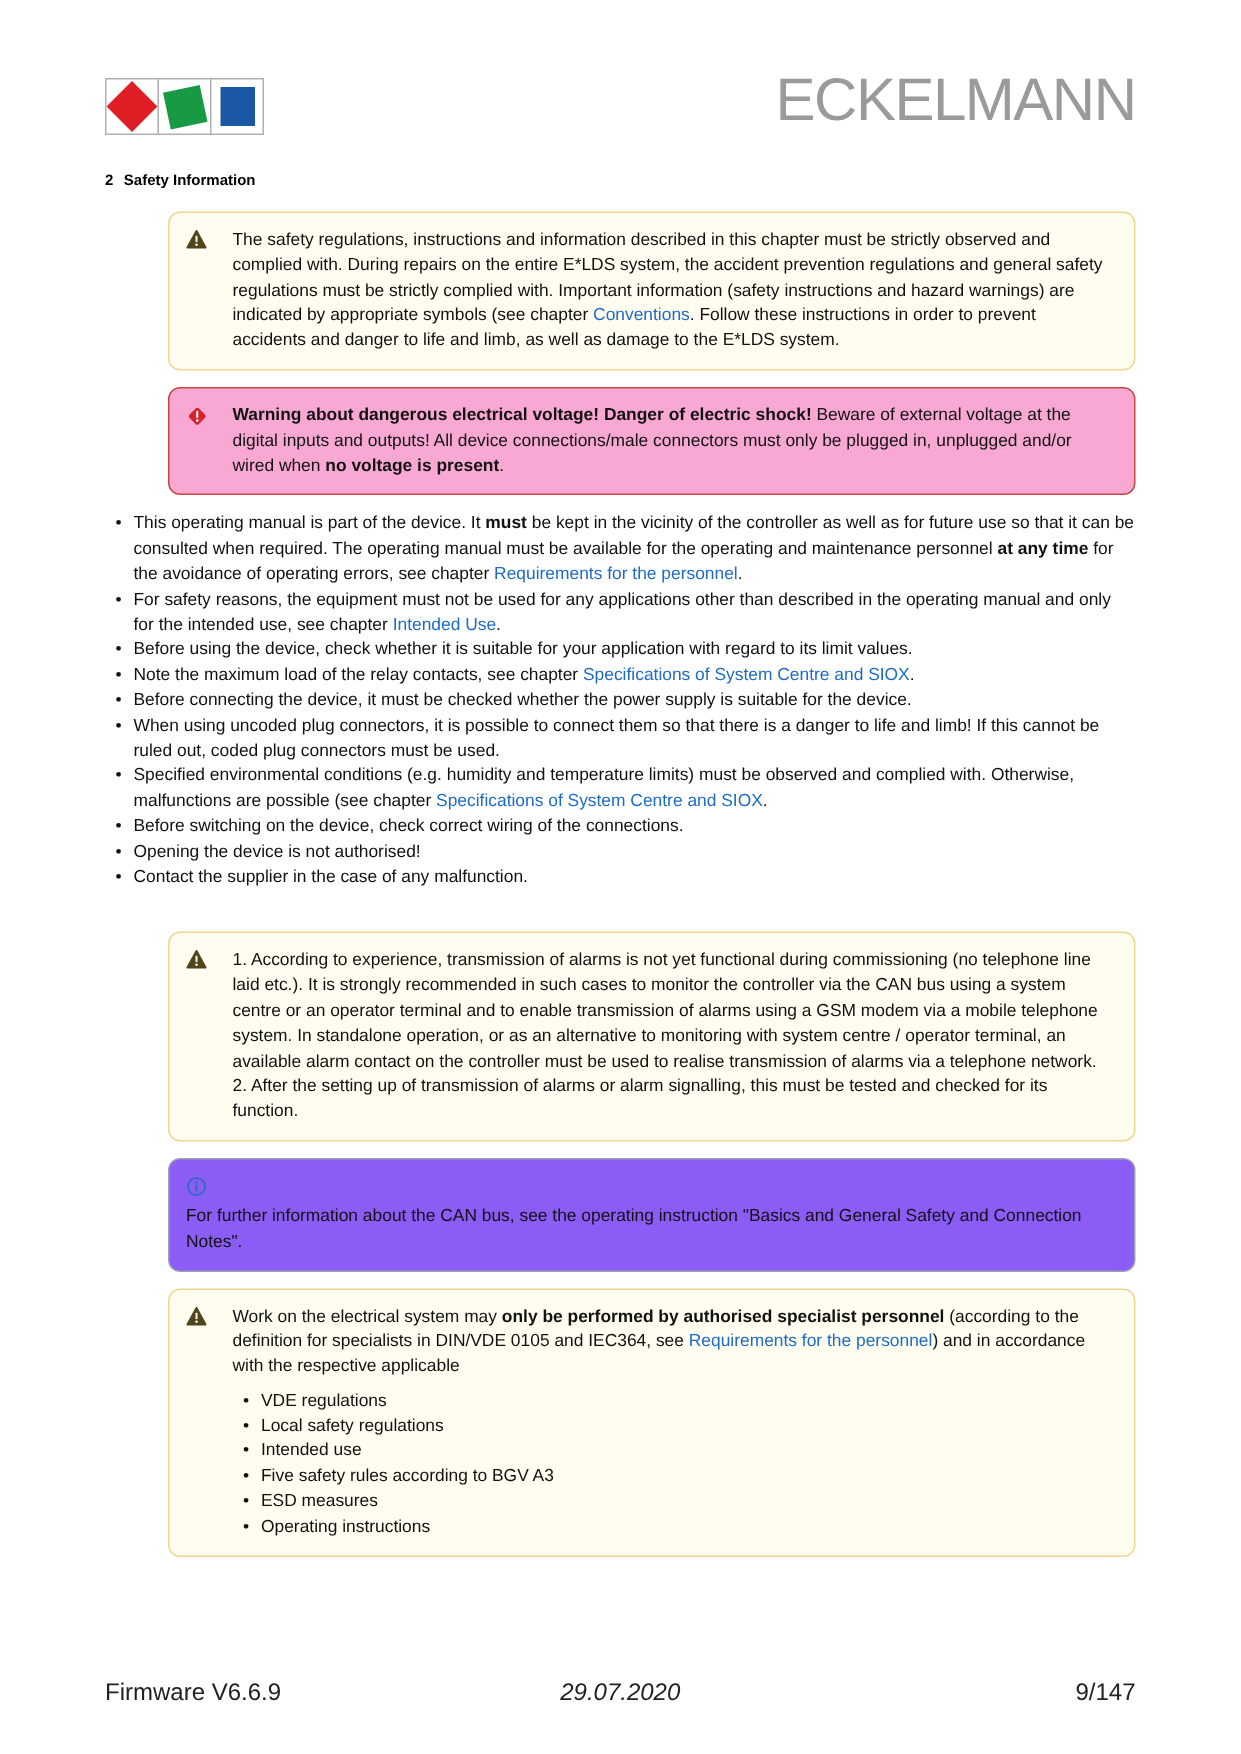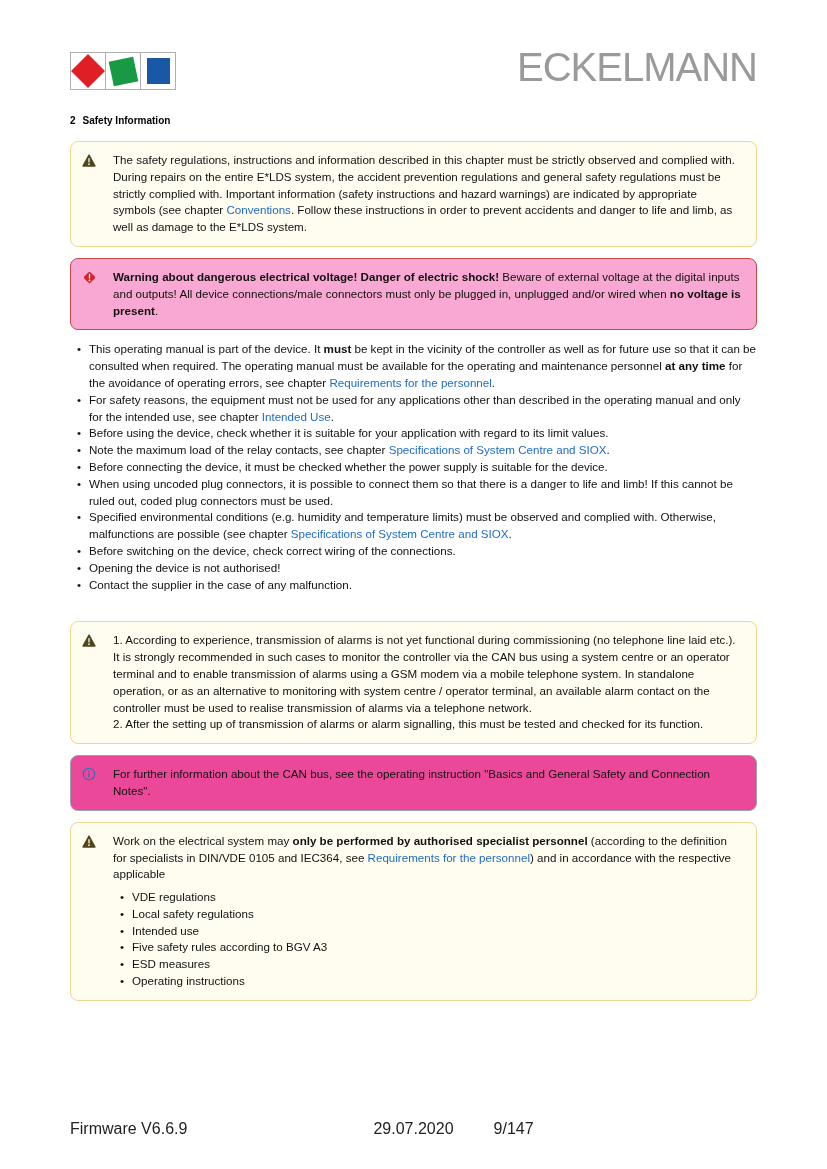--- a/index.html
+++ b/index.html
@@ -19,45 +19,45 @@
   .shape.red{width:24px;height:24px;background:#e01e25;transform:rotate(45deg);}
   .shape.green{width:25px;height:25px;background:#179a43;transform:rotate(-12deg);}
   .shape.blue{width:23px;height:26px;background:#1a57a5;}
   .wordmark{font-size:40px;line-height:34px;color:#9a9a9a;letter-spacing:-1px;font-weight:400;margin-top:-2px;}
 
   
   h1{margin:22px 0 0;font-size:10px;line-height:18px;font-weight:bold;color:#000;}
   h1 .num{margin-right:7px;}
 
   
-  .note{display:flex;border:1px solid;border-radius:8px;padding:10px 14px 10px 11px;margin-top:11px;box-sizing:border-box;}
+  .note{display:flex;border:1px solid;border-radius:8px;padding:10px 14px 10px 11px;margin-top:11px;box-sizing:border-box;margin-left:42px;}
   .note .ic{width:31px;flex:none;padding-top:1px;}
   .note .txt{font-size:11.6px;line-height:16.8px;color:#111;flex:1;}
   .note.yellow{background:#fffdf0;border-color:#efd78e;}
   .note.red{background:#f9a8d4;border-color:#c64743;}
-  .note.infobox{background:#ec4899;border-color:#99a1b0;}
+  .note.infobox{background:#8b5cf6;border-color:#99a1b0;flex-direction:column;}
   .note .txt p{margin:0;}
   .gap-lg{margin-top:28px;}
 
   
   ul.bullets{list-style:none;margin:11px 0 0;padding:0;font-size:11.6px;line-height:16.8px;}
   ul.bullets li{position:relative;padding-left:19px;}
   ul.bullets li::before{content:"\2022";position:absolute;left:7px;}
   ul.sub{list-style:none;margin:6px 0 0;padding:0;}
   ul.sub li{position:relative;padding-left:19px;}
   ul.sub li::before{content:"\2022";position:absolute;left:7px;}
 
   .b{font-weight:bold;}
   a.link{color:#1e6bc6;text-decoration:none;cursor:pointer;}
 
   
   footer{position:absolute;left:70px;right:70px;top:1120px;display:grid;
     grid-template-columns:1fr auto 1fr;font-size:16px;color:#222;}
-  footer .fr{text-align:left;margin-left:40px;}
-  footer .fc{text-align:center;}
+  footer .fr{text-align:right;margin-left:40px;}
+  footer .fc{text-align:center;font-style:italic;}
 </style>
 </head>
 <body>
 
 <div class="page">
 
   <header>
     <div class="logo">
       <span class="cell">
           <span class="shape red"></span>

